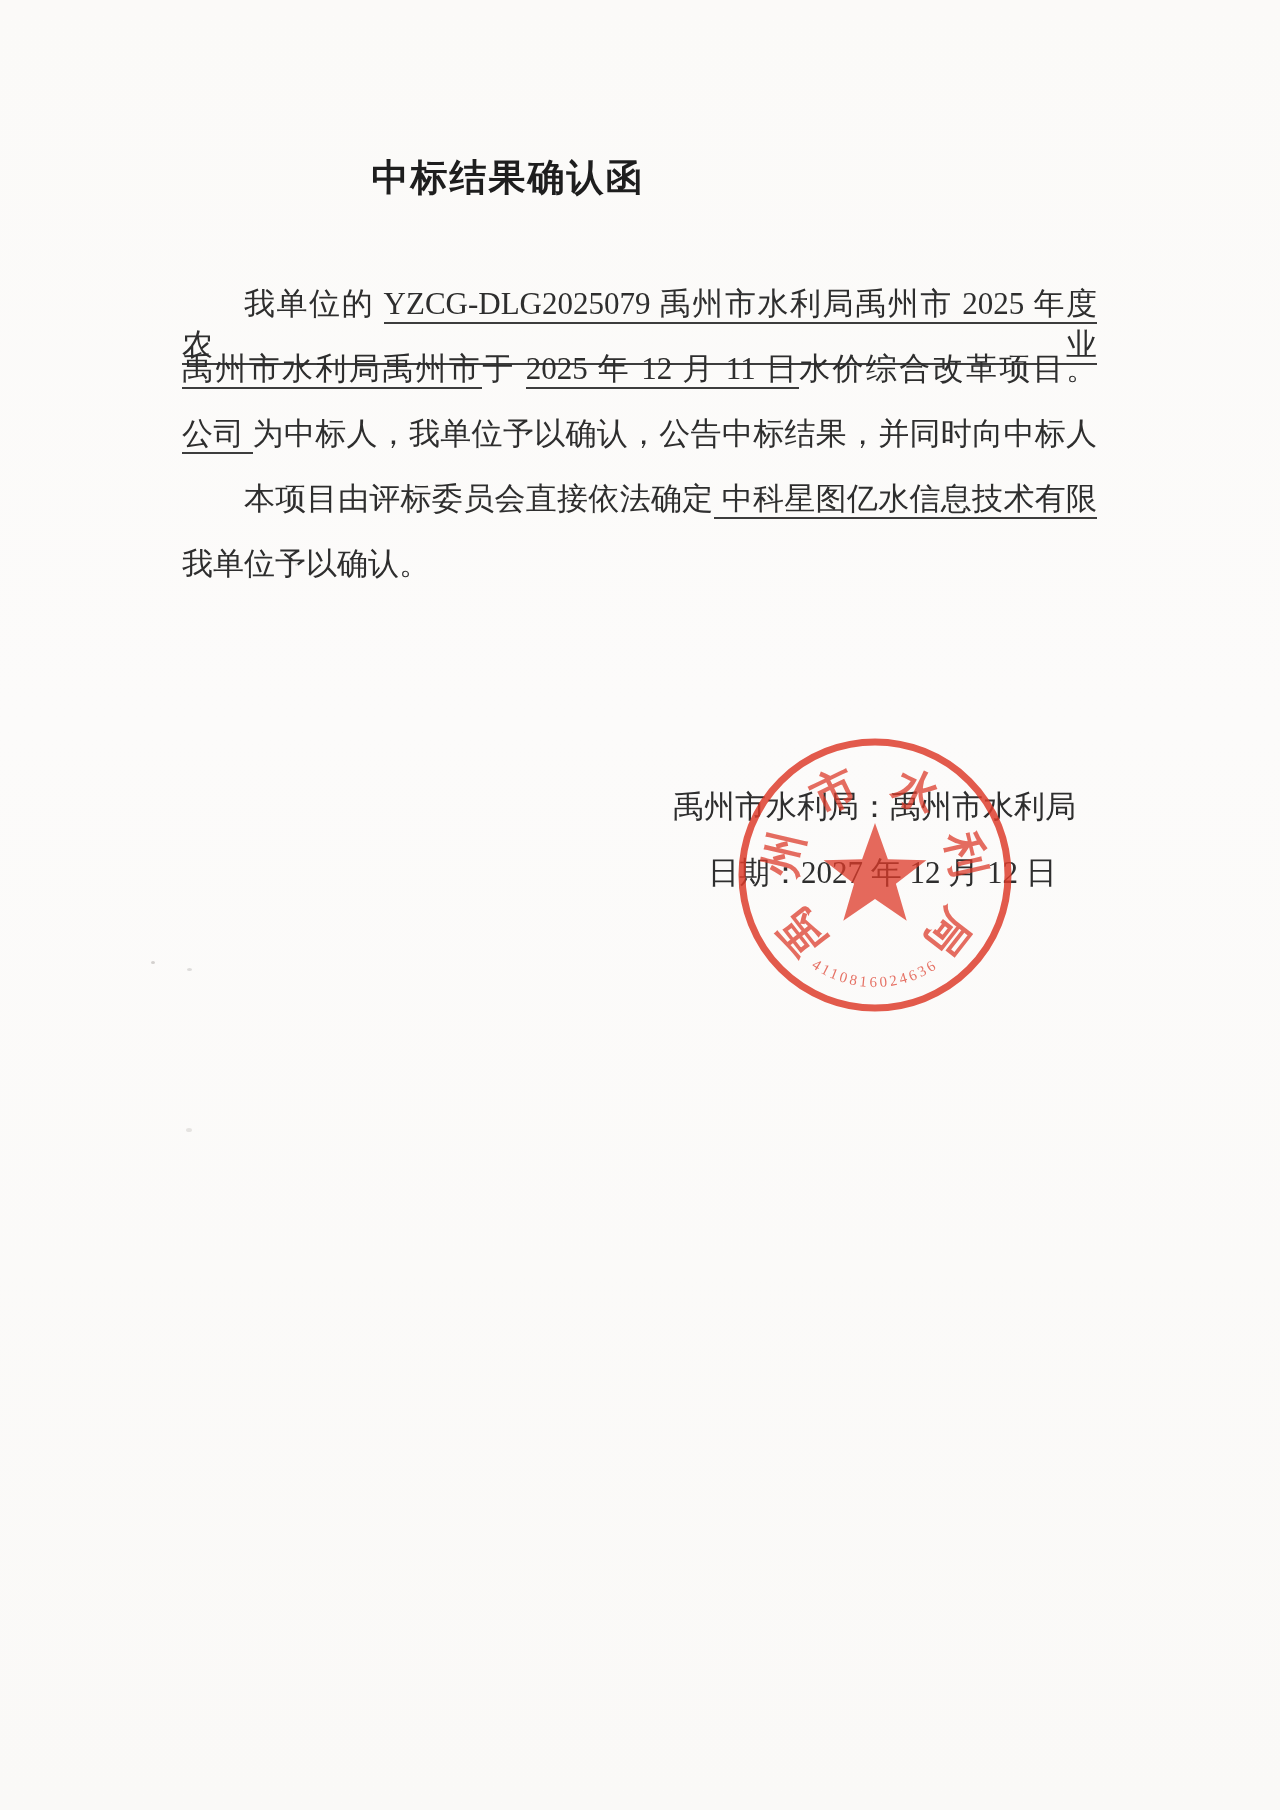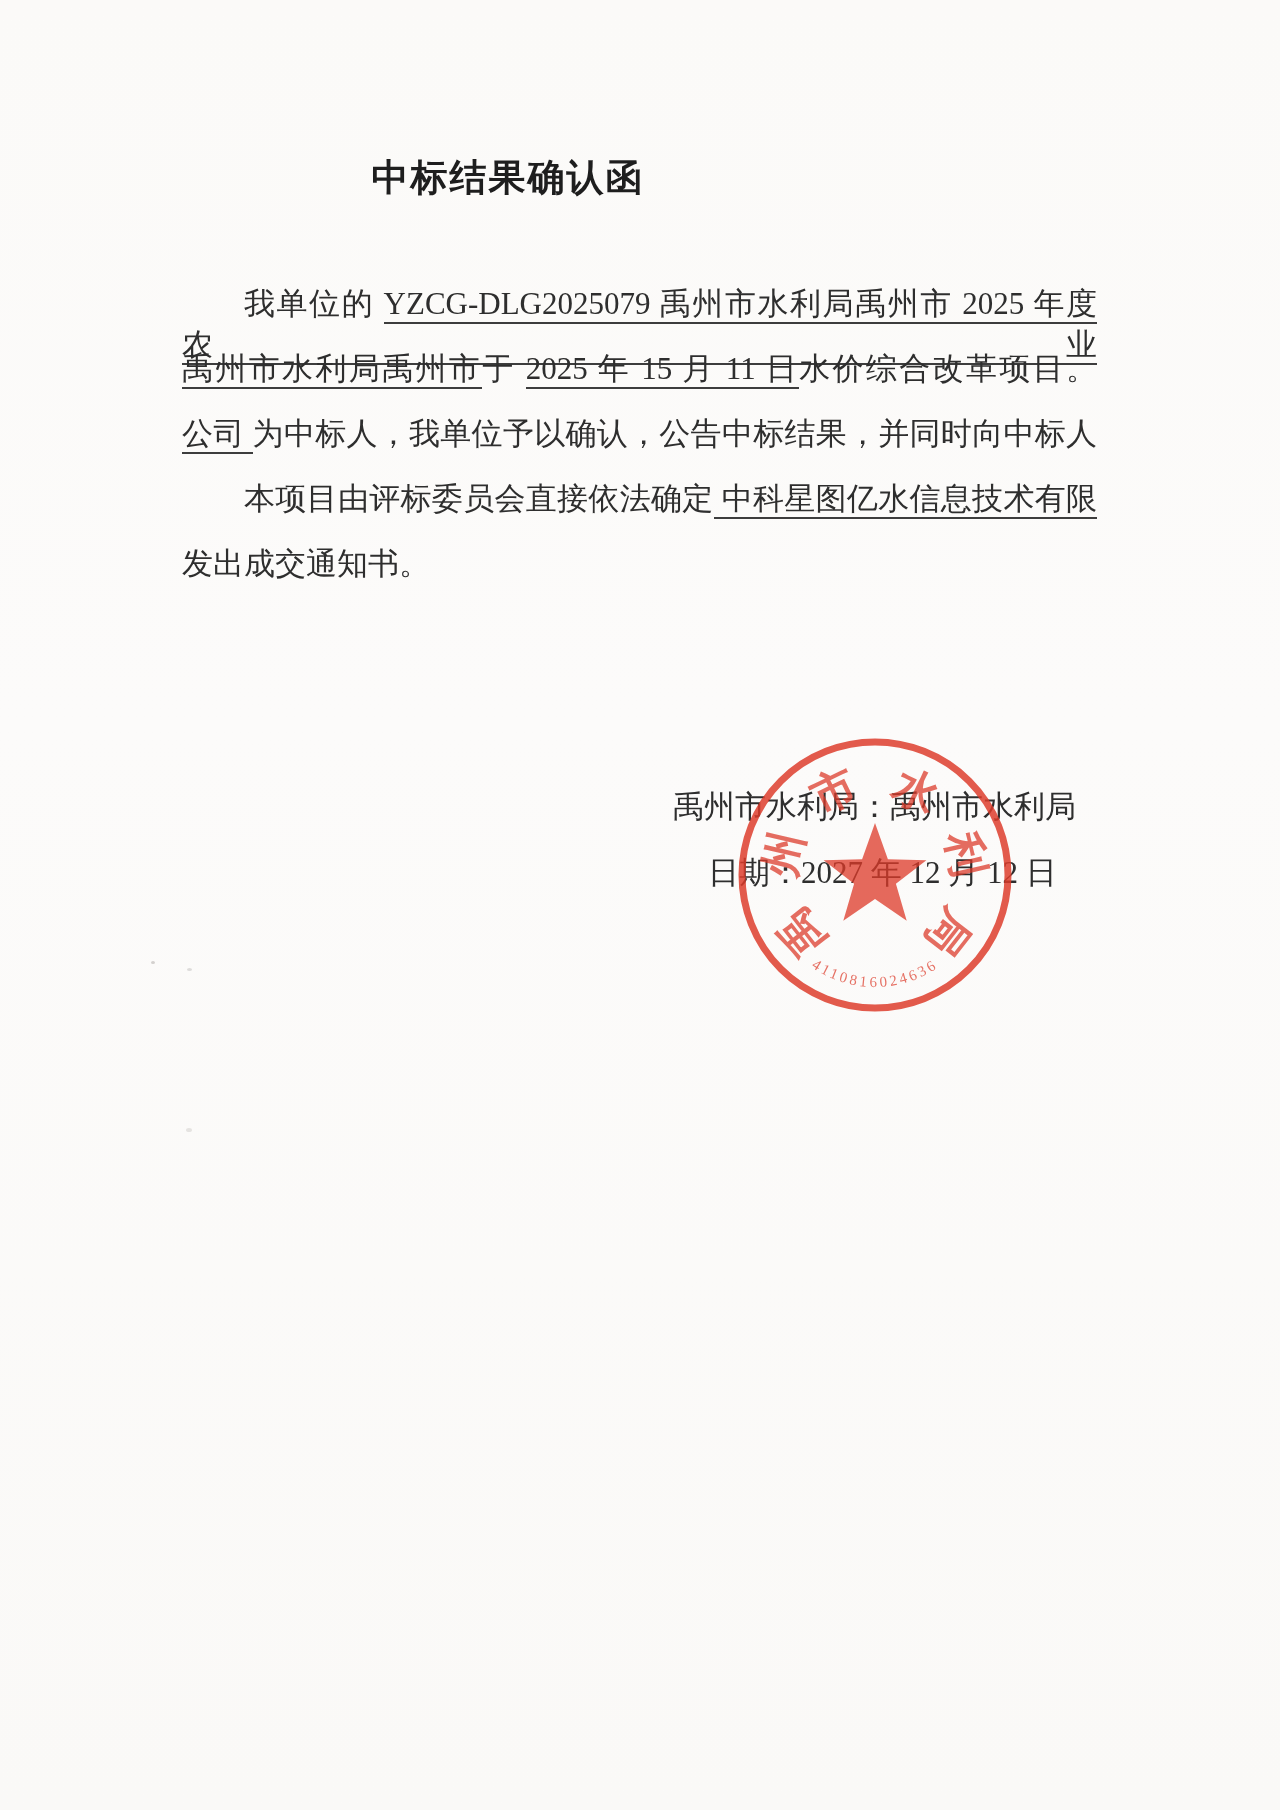--- a/index.html
+++ b/index.html
@@ -37,24 +37,24 @@
 </style>
 </head>
 <body>
 
 <div class="page">
 
   <h1 class="page-title">中标结果确认函</h1>
 
   <div class="doc-body">
     <div class="line full indent"><span>我单位的 </span><span class="u">YZCG-DLG2025079 禹州市水利局禹州市 2025 年度农业</span></div>
-    <div class="line full"><span class="u">禹州市水利局禹州市</span><span>于 </span><span class="u">2025 年 15 月 11 日</span><span>水价综合改革项目。</span></div>
+    <div class="line full"><span class="u">禹州市水利局禹州市</span><span>于 </span><span class="u">2025 年 12 月 11 日</span><span>水价综合改革项目。</span></div>
     <div class="line full"><span class="u">公司 </span><span>为中标人，我单位予以确认，公告中标结果，并同时向中标人</span></div>
     <div class="line full indent"><span>本项目由评标委员会直接依法确定</span><span class="u"> 中科星图亿水信息技术有限</span></div>
-    <div class="line"><span>发出成交通知书。</span></div>
+    <div class="line"><span>我单位予以确认。</span></div>
   </div>
 
   <div class="signature-block purchaser-line"><span>禹州市水利局：</span><span>禹州市水利局</span></div>
 
   <div class="signature-block date-line"><span>日期：</span><span>2027 年 12 月 12 日</span></div>
 
   <svg class="seal-svg" viewBox="0 0 300 300" aria-hidden="true">
     <g opacity="0.84">
       <circle cx="150" cy="150" r="133" fill="none" style="stroke:var(--seal-color)" stroke-width="7"></circle>
       <polygon points="150,98 162.9,134.2 201.4,135.3 170.9,158.8 181.7,195.7 150,174 118.3,195.7 129.1,158.8 98.6,135.3 137.1,134.2" style="fill:var(--seal-color)" opacity="0.9"></polygon>

